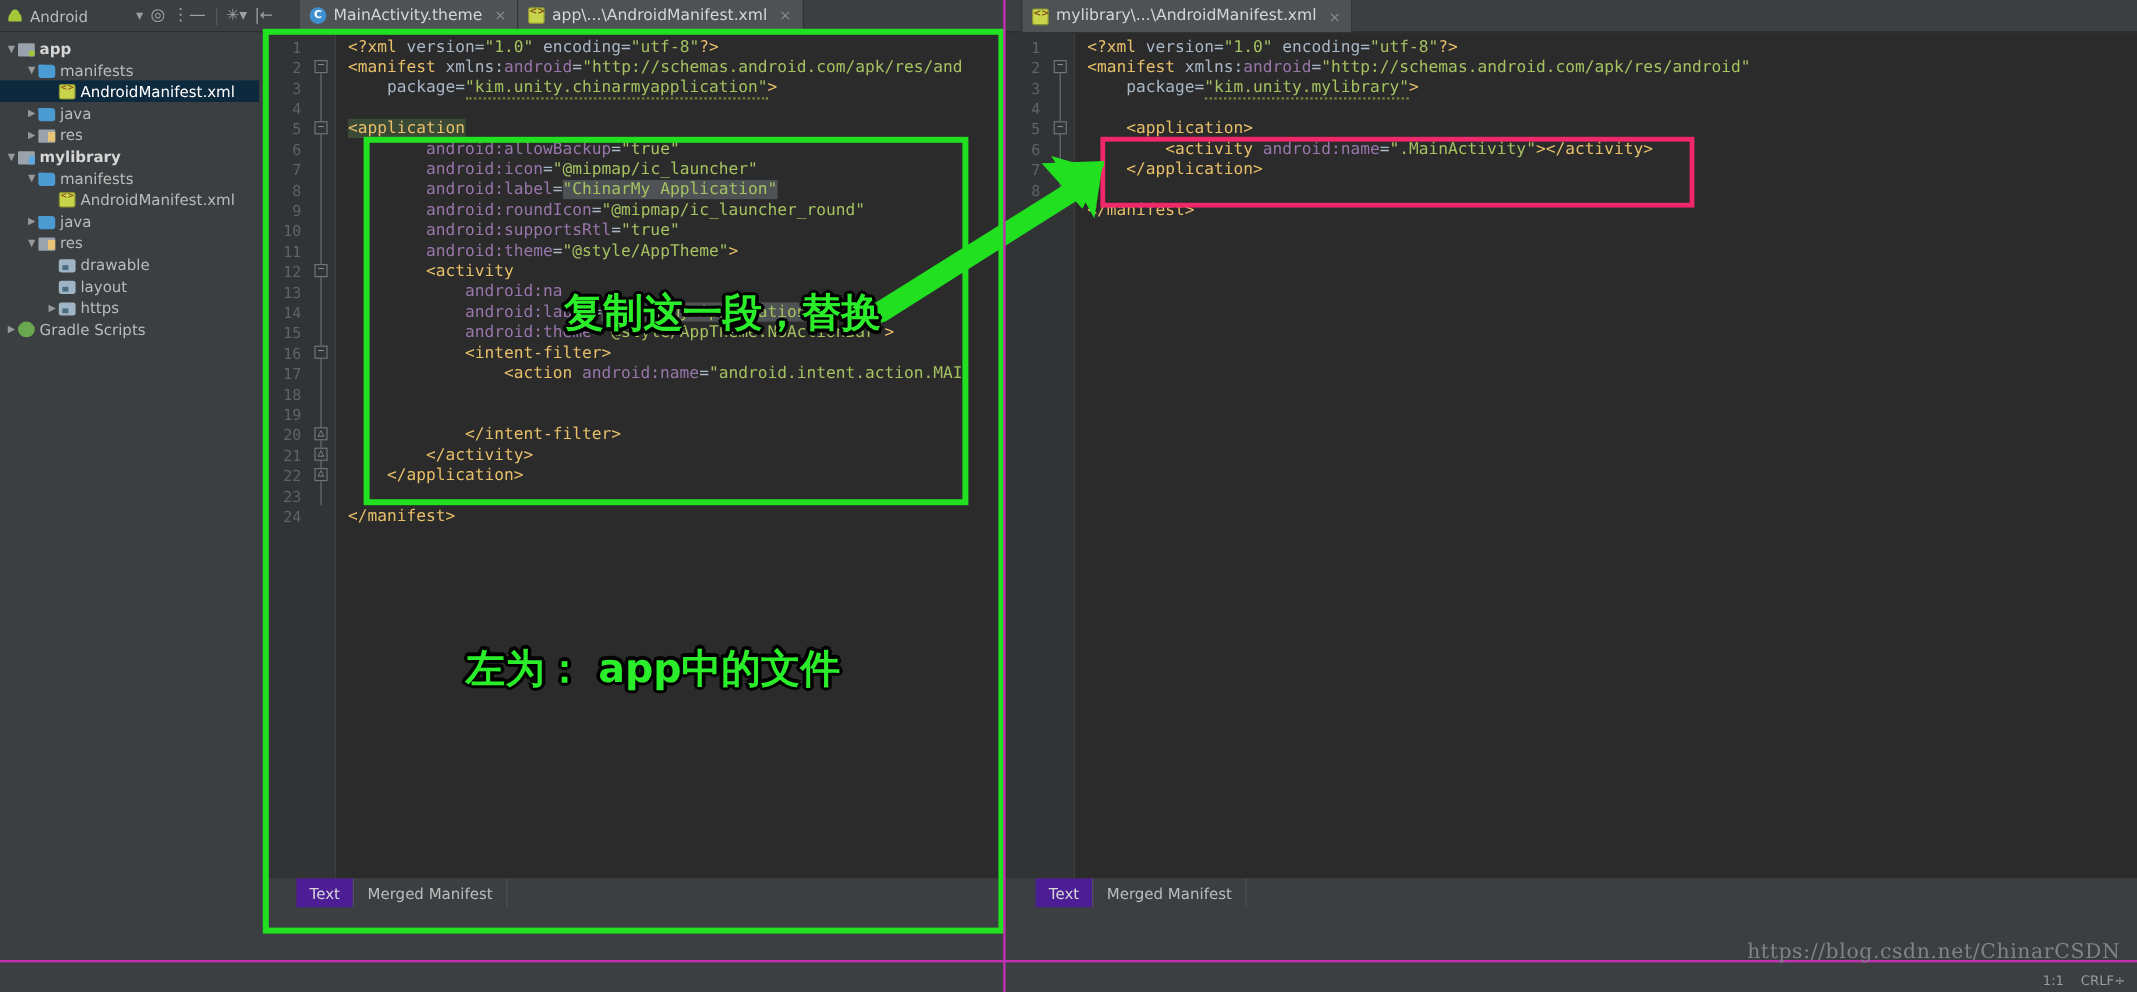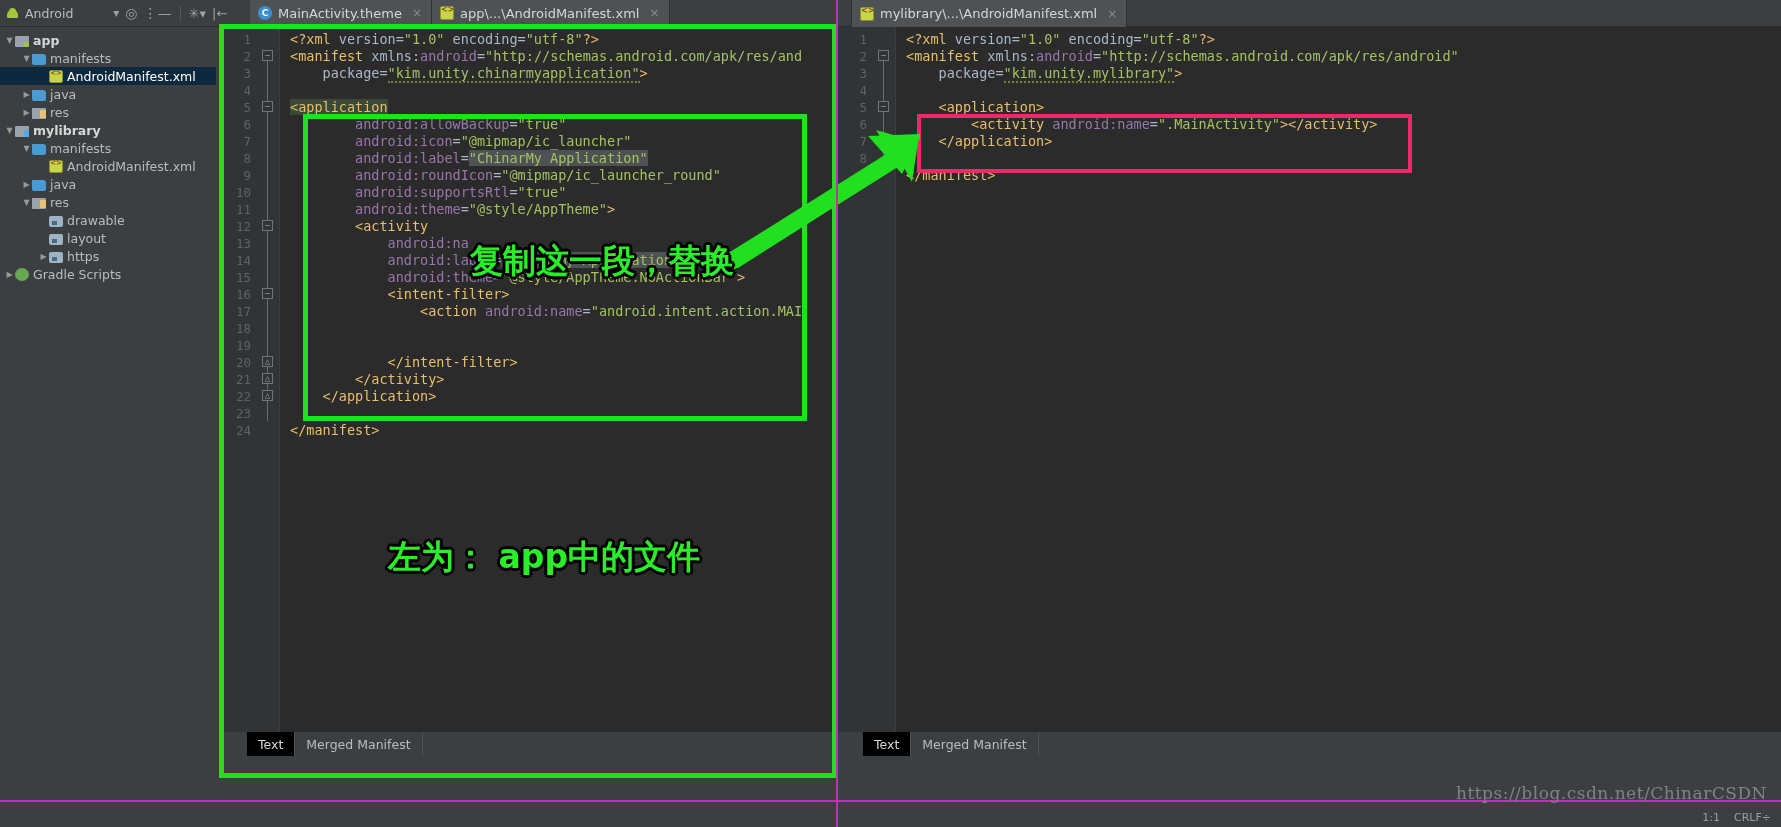--- a/index.html
+++ b/index.html
@@ -124,21 +124,21 @@
 
   
   .btabs {
     position: absolute; height: 24px; background: #3c3f41;
     display: flex; align-items: stretch; font-size: 12.5px;
   }
   #btabs-left  { left: 222px; width: 612px; bottom: 71px; }
   #btabs-right { left: 838px; right: 0;     bottom: 71px; }
   .btab { padding: 0 11px; display:flex; align-items:center; color:#bbbbbb;
           border-right: 1px solid #4e5254; }
-  .btab.sel { background: #000000; color: #d8d8d8; }
+  .btab.sel { background: #4c1d95; color: #d8d8d8; }
 
   
   .statusbar {
     position: absolute; left: 0; right: 0; bottom: 0; height: 25px;
     background: #3c3f41; border-top: 1px solid #2b2b2b;
     display: flex; align-items: center; gap: 22px; padding-left: 12px;
     font-size: 12.5px; color: #bbbbbb;
   }
   .sbitem { display: flex; align-items: center; gap: 5px; }
   .sbitem u { text-decoration: underline; }

